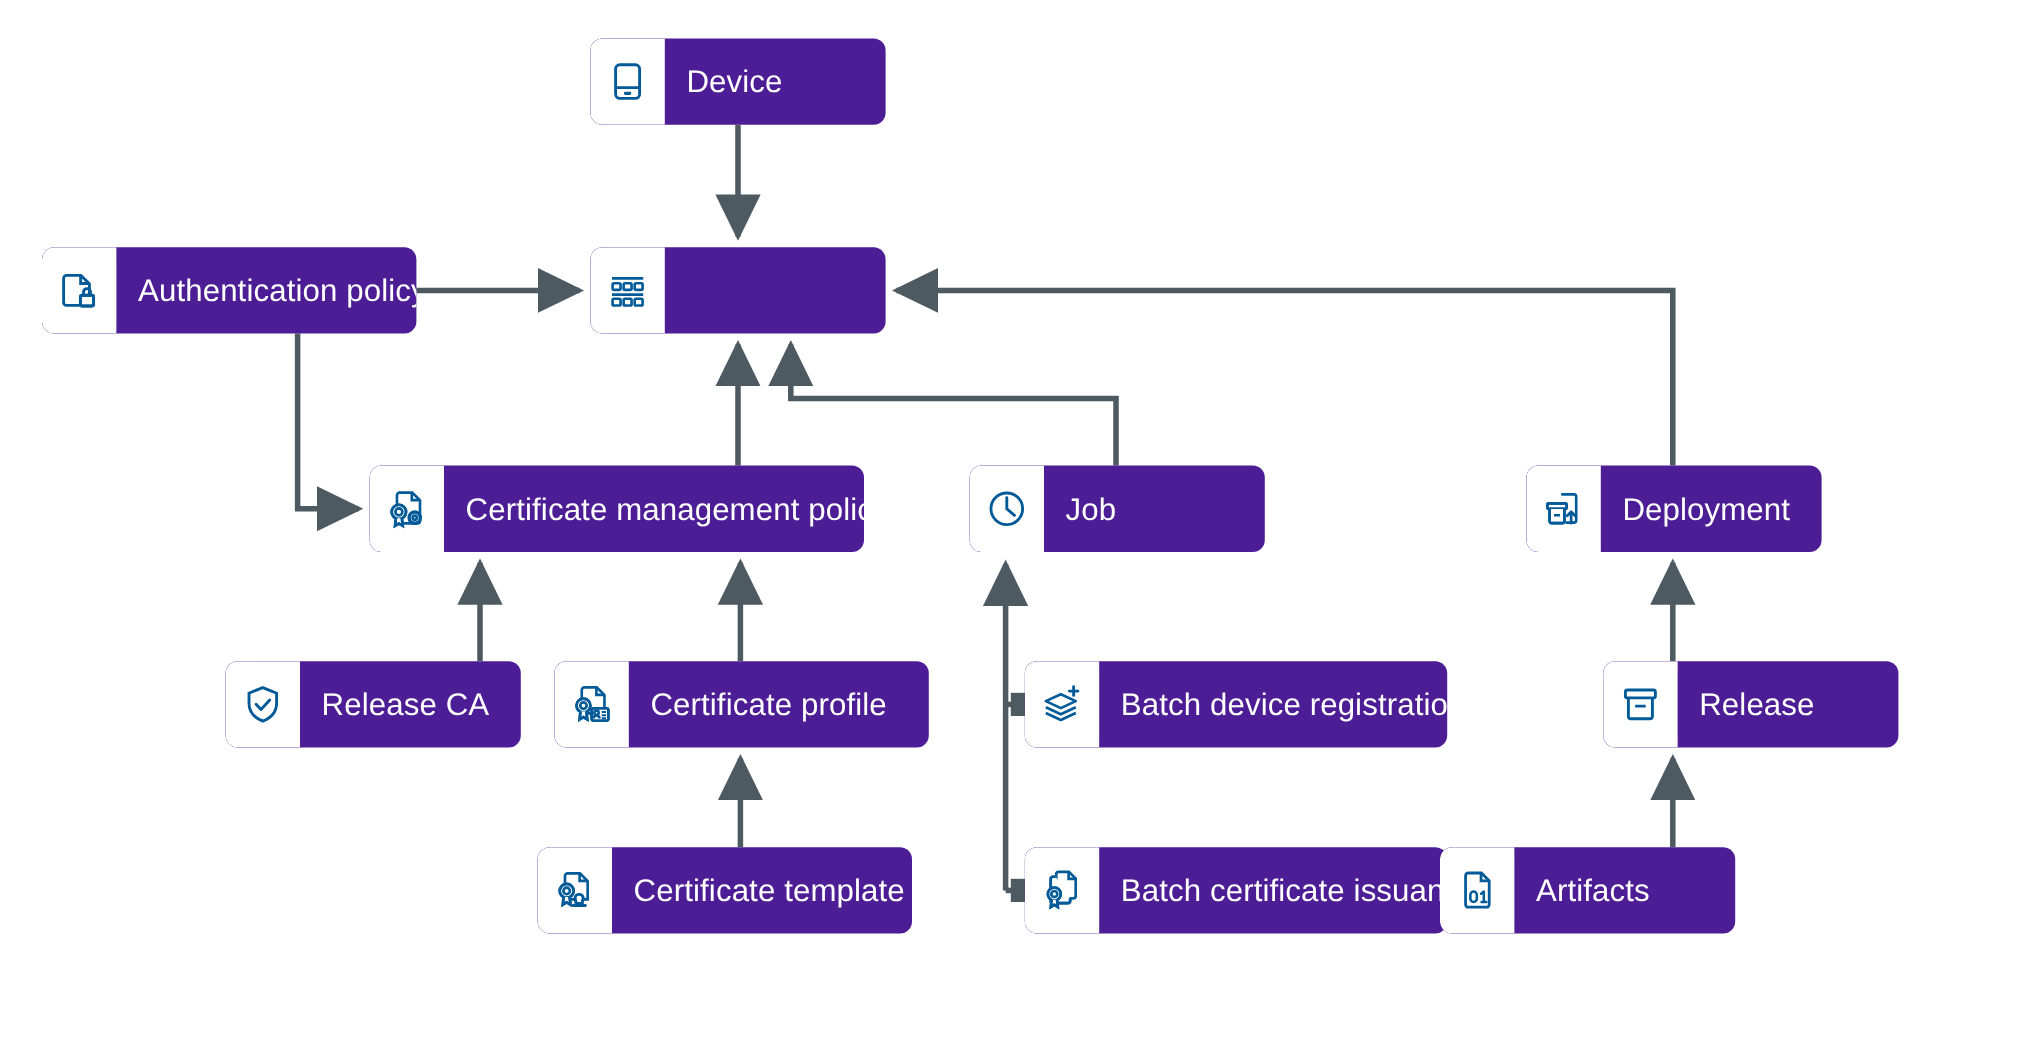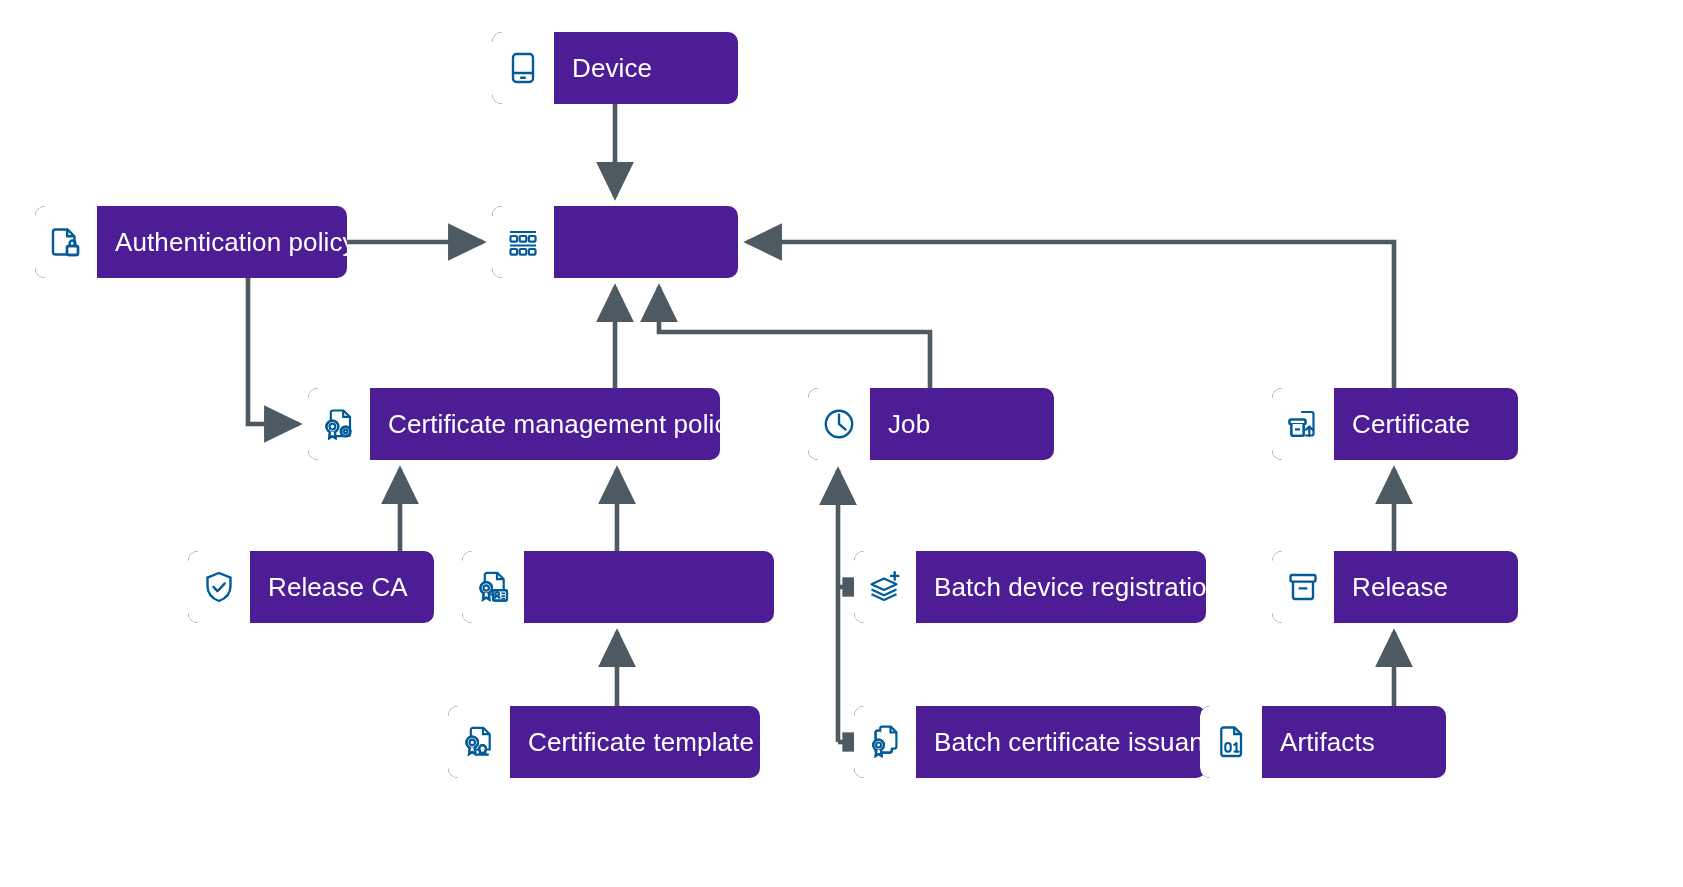--- a/index.html
+++ b/index.html
@@ -186,21 +186,21 @@
       <svg width="38" height="38" viewBox="0 0 38 38" fill="none" stroke="#025b98" stroke-width="2.2">
         <path d="M17 7 h10.5 a2 2 0 0 1 2 2 v19.5 a2 2 0 0 1 -2 2 h-7"></path>
         <rect x="5.5" y="14.5" width="16" height="4.6" rx="1.2" fill="#ffffff"></rect>
         <rect x="5.5" y="14.5" width="16" height="4.6" rx="1.2"></rect>
         <path d="M7.3 19.1 v10 a1.8 1.8 0 0 0 1.8 1.8 h8.8 a1.8 1.8 0 0 0 1.8 -1.8 v-10" fill="#ffffff"></path>
         <path d="M7.3 19.1 v10 a1.8 1.8 0 0 0 1.8 1.8 h8.8 a1.8 1.8 0 0 0 1.8 -1.8 v-10"></path>
         <line x1="11" y1="24.4" x2="16" y2="24.4"></line>
         <path d="M25.3 31 v-9.3 M22 24.8 l3.3 -3.3 l3.3 3.3" stroke-linecap="round" stroke-linejoin="round"></path>
       </svg>
     </div>
-    <div class="node-label">Certificate</div>
+    <div class="node-label">Deployment</div>
   </div>
 
   <div class="node" style="left:188px;top:551px;width:246px;">
     <div class="icon-chip">
       <svg width="38" height="38" viewBox="0 0 38 38" fill="none" stroke="#025b98" stroke-width="2.4">
         <path d="M19 5 L30.5 9.6 v8.3 c0 7.4 -5 12.6 -11.5 15.1 C12.5 30.5 7.5 25.3 7.5 17.9 V9.6 z"></path>
         <path d="M13.4 18.9 l4.1 4.3 l7.3 -7.8" stroke-linecap="round" stroke-linejoin="round"></path>
       </svg>
     </div>
     <div class="node-label">Release CA</div>
@@ -220,38 +220,39 @@
         <rect x="19" y="22.2" width="14" height="10.4" rx="1.8"></rect>
         <circle cx="23.1" cy="26" r="1.8"></circle>
         <path d="M20.5 30.6 c0.5 -1.7 1.5 -2.5 2.6 -2.5 c1.1 0 2.1 0.8 2.6 2.5"></path>
         <g stroke-width="1.7">
           <line x1="27.4" y1="25.4" x2="31" y2="25.4"></line>
           <line x1="27.4" y1="28.1" x2="31" y2="28.1"></line>
           <line x1="27.4" y1="30.6" x2="31" y2="30.6"></line>
         </g>
       </svg>
     </div>
+    <div class="node-label">Certificate profile</div>
   </div>
 
   <div class="node" style="left:854px;top:551px;width:352px;">
     <div class="icon-chip">
       <svg width="38" height="38" viewBox="0 0 38 38" fill="none" stroke="#025b98" stroke-width="2.2" stroke-linejoin="round">
         <path d="M18 10.5 L30.5 16.3 L18 22.1 L5.5 16.3 z"></path>
         <path d="M5.5 21.4 L18 27.2 L30.5 21.4"></path>
         <path d="M5.5 26.2 L18 32 L30.5 26.2"></path>
         <g stroke-width="2.4" stroke-linecap="round">
           <line x1="28.7" y1="4.3" x2="28.7" y2="11.5"></line>
           <line x1="25.1" y1="7.9" x2="32.3" y2="7.9"></line>
         </g>
       </svg>
     </div>
     <div class="node-label">Batch device registration</div>
   </div>
 
-  <div class="node" style="left:1272px;top:551px;width:246px;">
+  <div class="node" style="left:1336px;top:551px;width:246px;">
     <div class="icon-chip">
       <svg width="38" height="38" viewBox="0 0 38 38" fill="none" stroke="#025b98" stroke-width="2.4">
         <rect x="6.5" y="7" width="25" height="6.6" rx="1.6"></rect>
         <path d="M9 13.6 v15.2 a2.2 2.2 0 0 0 2.2 2.2 h15.6 a2.2 2.2 0 0 0 2.2 -2.2 v-15.2"></path>
         <line x1="14.6" y1="20.4" x2="23.4" y2="20.4"></line>
       </svg>
     </div>
     <div class="node-label">Release</div>
   </div>
 

